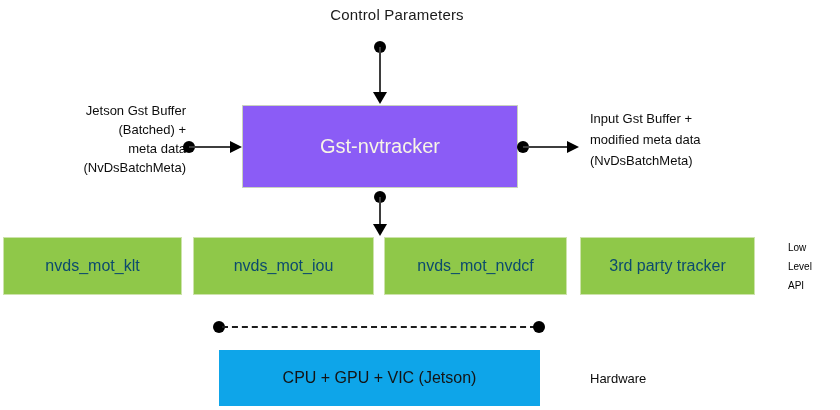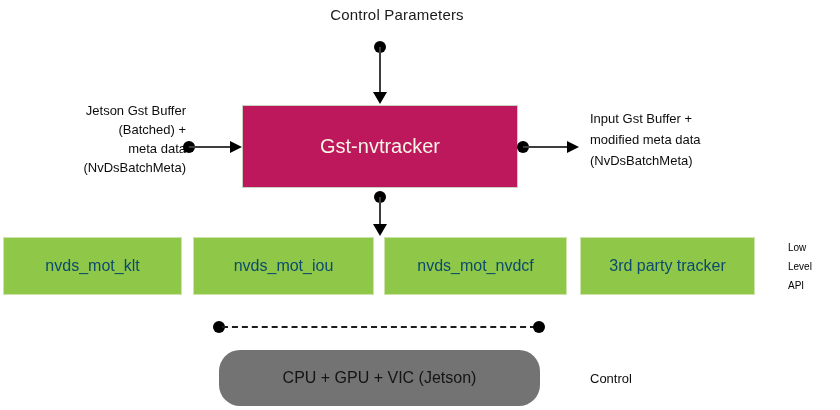--- a/index.html
+++ b/index.html
@@ -29,21 +29,21 @@
     border-top:6px solid transparent;border-bottom:6px solid transparent;
     border-left:12px solid #000000;
   }
   .dashed-line{
     height:0;border-top:2px dashed #1c1c1c;
   }
 
   
   .plugin-box{
     left:242px;top:105px;width:276px;height:83px;
-    background:#be185d;border:1px solid #c9d2bf;box-sizing:border-box;
+    background:#8b5cf6;border:1px solid #c9d2bf;box-sizing:border-box;
     display:flex;align-items:center;justify-content:center;
     font-size:20px;color:#f7f5e6;
   }
 
   
   .input-label{
     left:28px;top:101px;width:158px;text-align:right;
     font-size:13px;line-height:19px;color:#0d0d0d;
   }
   .output-label{
@@ -63,22 +63,22 @@
   .tracker-3rd{left:580px;width:175px;}
 
   .api-label{
     left:788px;top:238px;width:50px;
     font-size:10px;line-height:19px;color:#000000;
   }
 
   
   .hardware-box{
     left:219px;top:350px;width:321px;height:56px;
-    background:#737373;display:flex;align-items:center;justify-content:center;
-    font-size:16px;color:#141414;border-radius:21px;
+    background:#0ea5e9;display:flex;align-items:center;justify-content:center;
+    font-size:16px;color:#141414;
   }
   .hardware-label{
     left:590px;top:371px;font-size:13px;color:#0d0d0d;
   }
 </style>
 </head>
 <body>
 
 <div id="stage">
 
@@ -134,15 +134,15 @@
     <div>API</div>
   </div>
 
   <div class="abs dot" style="left:213px;top:321px;"></div>
   <div class="abs dashed-line" style="left:222px;top:326px;width:314px;"></div>
   <div class="abs dot" style="left:533px;top:321px;"></div>
 
   <div class="abs hardware-box">
     <span>CPU + GPU + VIC (Jetson)</span>
   </div>
-  <div class="abs hardware-label">Control</div>
+  <div class="abs hardware-label">Hardware</div>
 
 </div>
 
 </body></html>

